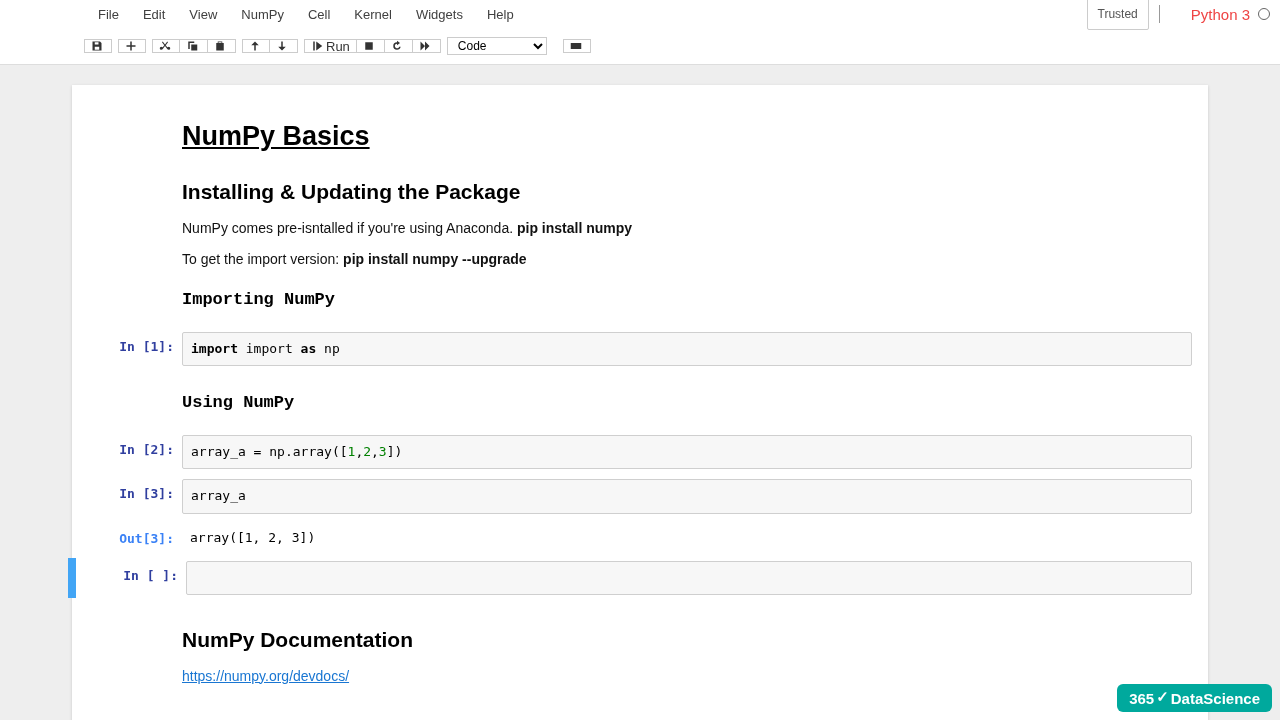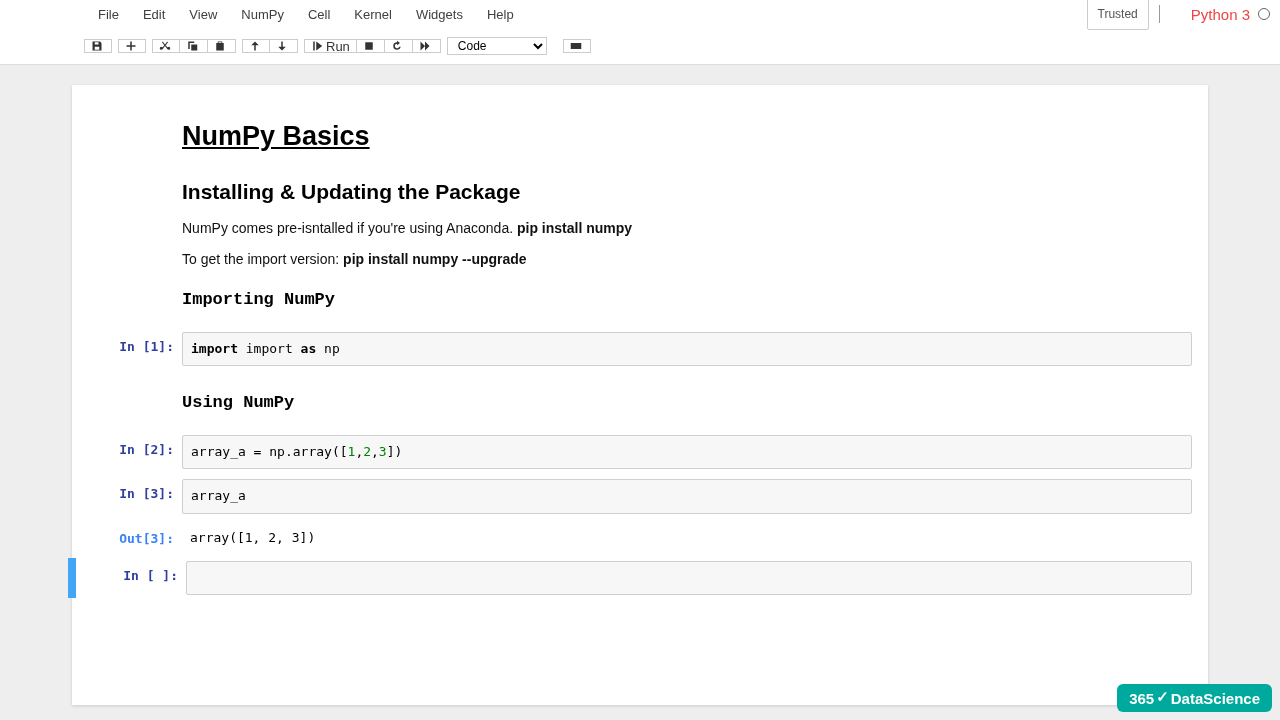--- a/index.html
+++ b/index.html
@@ -341,20 +341,27 @@
       </div>
     </div>
 
     <div class="cell selected" style="background:#fff; box-shadow: -4px 0 0 #42a5f5; margin-left:0; padding-left:0;">
       <div class="prompt">In [ ]:</div>
       <div class="cell-body">
         <div class="code-input" style="min-height:28px;"> </div>
       </div>
     </div>
 
+    <div class="mdcell">
+      <div class="prompt"></div>
+      <div class="cell-body markdown-body">
+        <h2 style="margin-top:26px;">NumPy Documentation</h2>
+        <p><a href="#">https://numpy.org/devdocs/</a></p>
+      </div>
+    </div>
 
   </div>
 </div>
 
 <div class="watermark">
   <span>365</span>
     <span class="check">✓</span>
     <span>DataScience</span>
 </div>
 

